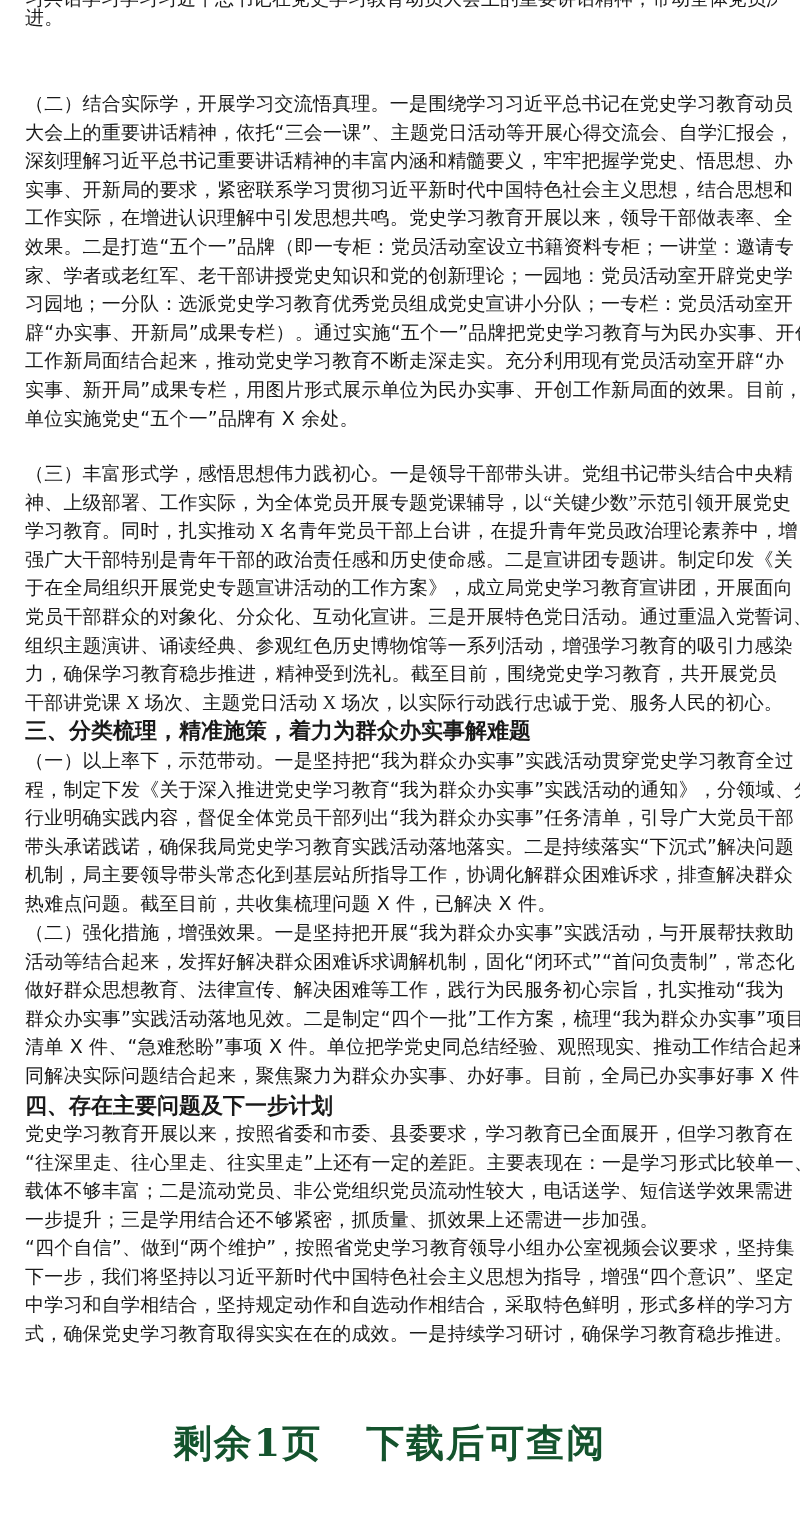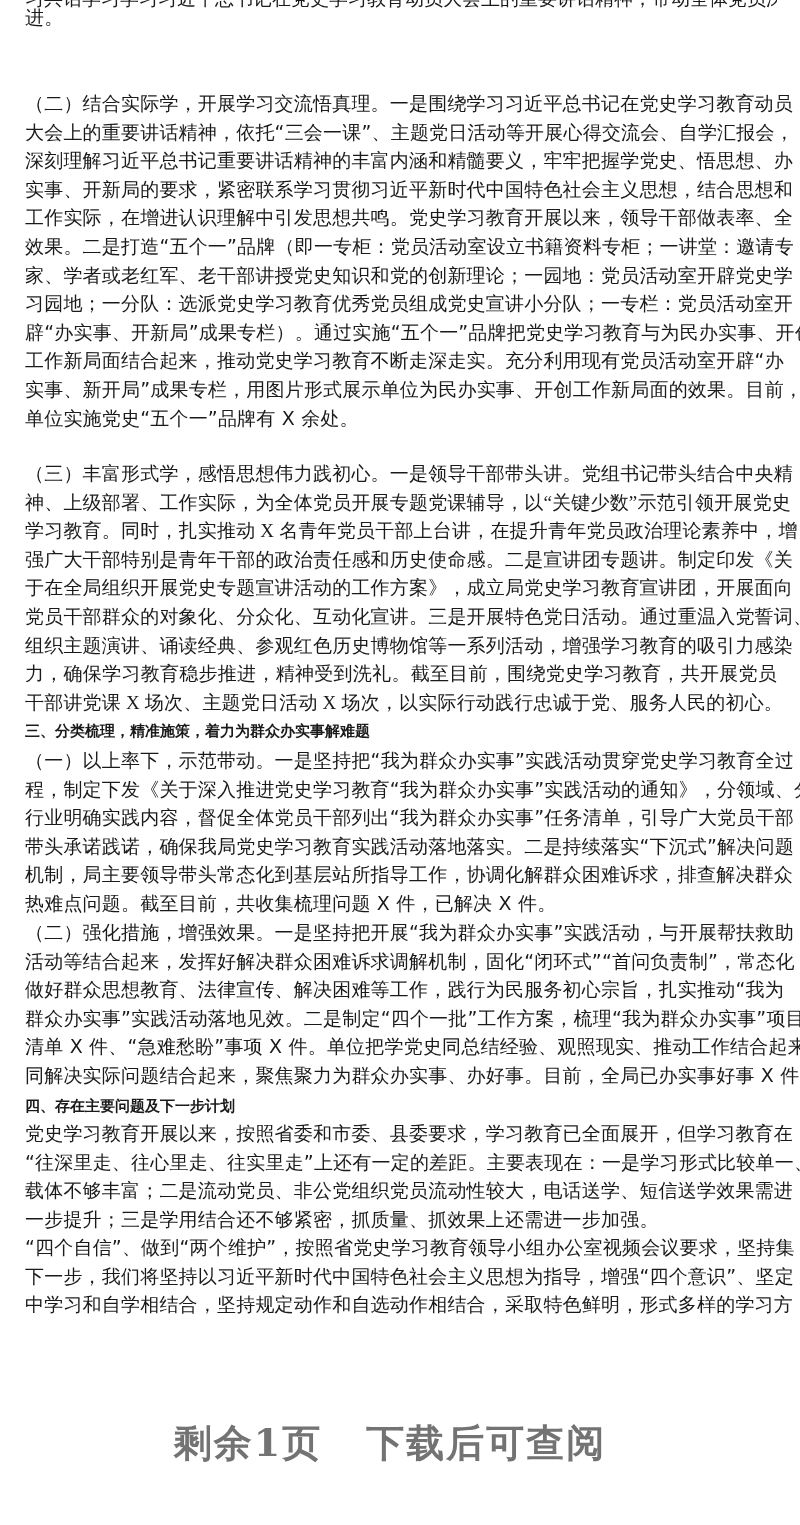--- a/index.html
+++ b/index.html
@@ -33,40 +33,40 @@
       letter-spacing: 0.2px;
       text-align: justify;
       text-align-last: justify;
       height: 28.6px;
     }
     .line.last {
       text-align-last: left;
     }
     .heading {
       font-weight: bold;
-      font-size: 15px;
+      font-size: 22px;
       line-height: 28.6px;
       height: 28.6px;
       white-space: nowrap;
     }
     .block {
       position: absolute;
       left: 25px;
       width: 752px;
     }
     .footer-banner {
       position: absolute;
       left: 0;
       top: 1418px;
       width: 780px;
       text-align: center;
       font-family: "DejaVu Serif", "Liberation Serif", serif;
       font-weight: bold;
       font-size: 38px;
-      color: #737373;
+      color: #14532d;
       letter-spacing: 2px;
     }
     .footer-banner .gap {
       display: inline-block;
       width: 44px;
     }
     .watermark {
       position: absolute;
       color: rgba(180,180,180,0.12);
       font-size: 60px;
@@ -143,17 +143,18 @@
     <div class="line">党史学习教育开展以来，按照省委和市委、县委要求，学习教育已全面展开，但学习教育在</div>
     <div class="line">“往深里走、往心里走、往实里走”上还有一定的差距。主要表现在：一是学习形式比较单一、</div>
     <div class="line">载体不够丰富；二是流动党员、非公党组织党员流动性较大，电话送学、短信送学效果需进</div>
     <div class="line last">一步提升；三是学用结合还不够紧密，抓质量、抓效果上还需进一步加强。</div>
   </div>
 
 <div class="block" id="sec-4-plan" style="top:1233px;">
     <div class="line">“四个自信”、做到“两个维护”，按照省党史学习教育领导小组办公室视频会议要求，坚持集</div>
     <div class="line">下一步，我们将坚持以习近平新时代中国特色社会主义思想为指导，增强“四个意识”、坚定</div>
     <div class="line">中学习和自学相结合，坚持规定动作和自选动作相结合，采取特色鲜明，形式多样的学习方</div>
+    <div class="line">式，确保党史学习教育取得实实在在的成效。一是持续学习研讨，确保学习教育稳步推进。</div>
   </div>
 
 <div class="footer-banner">
   <span>剩余1页</span><span class="gap"></span><span>下载后可查阅</span>
 </div>
 
 </body></html>

